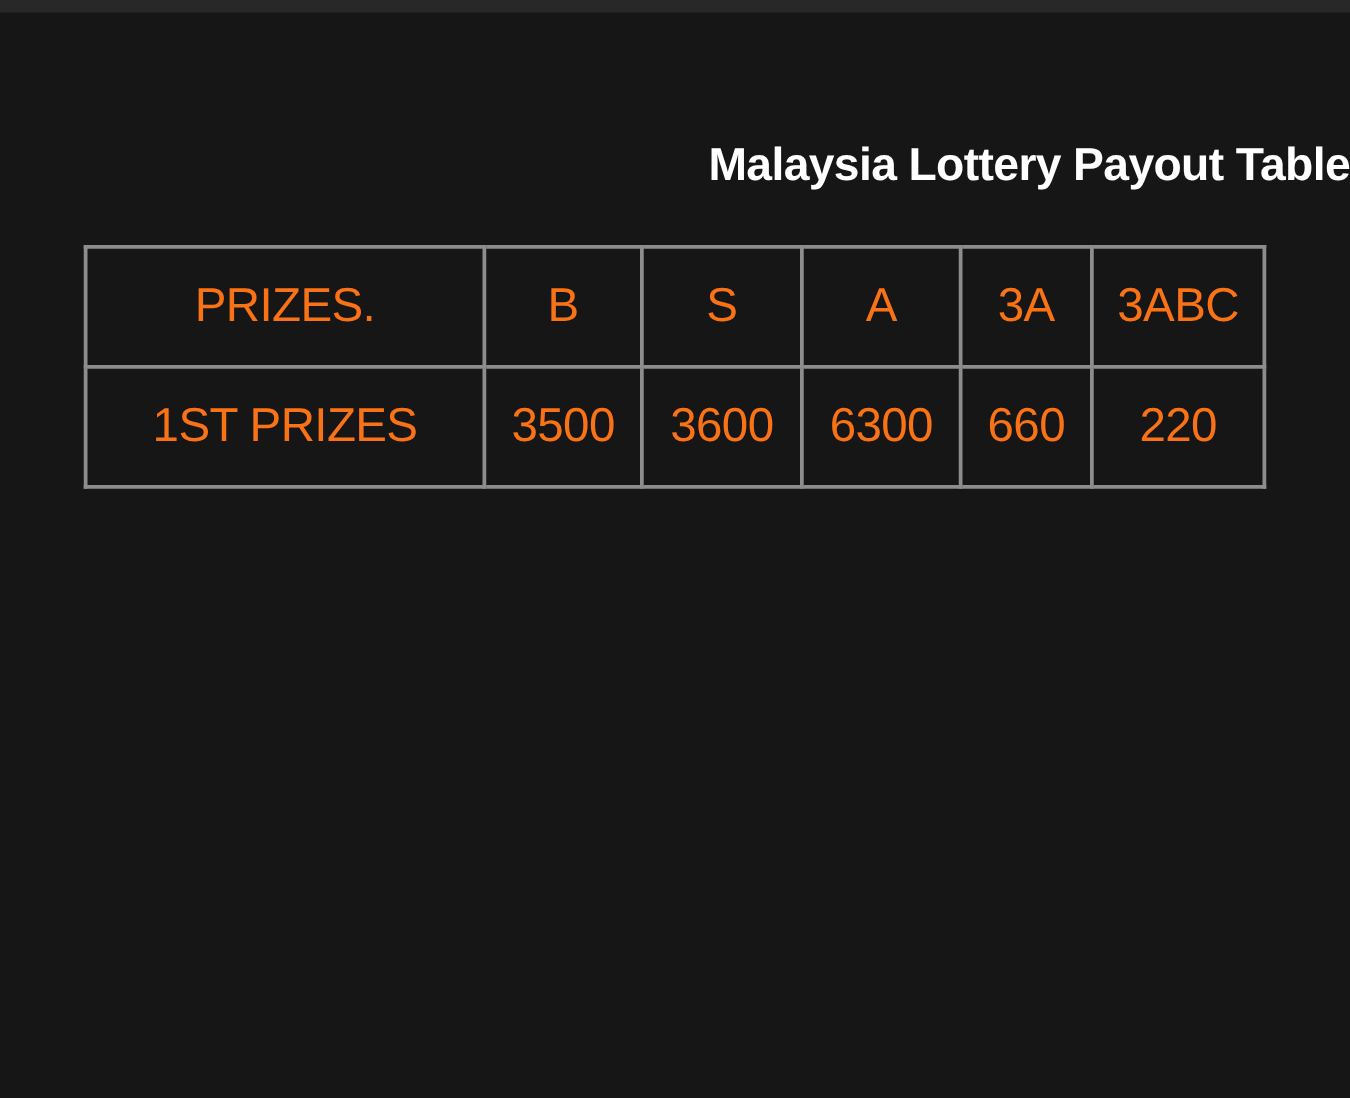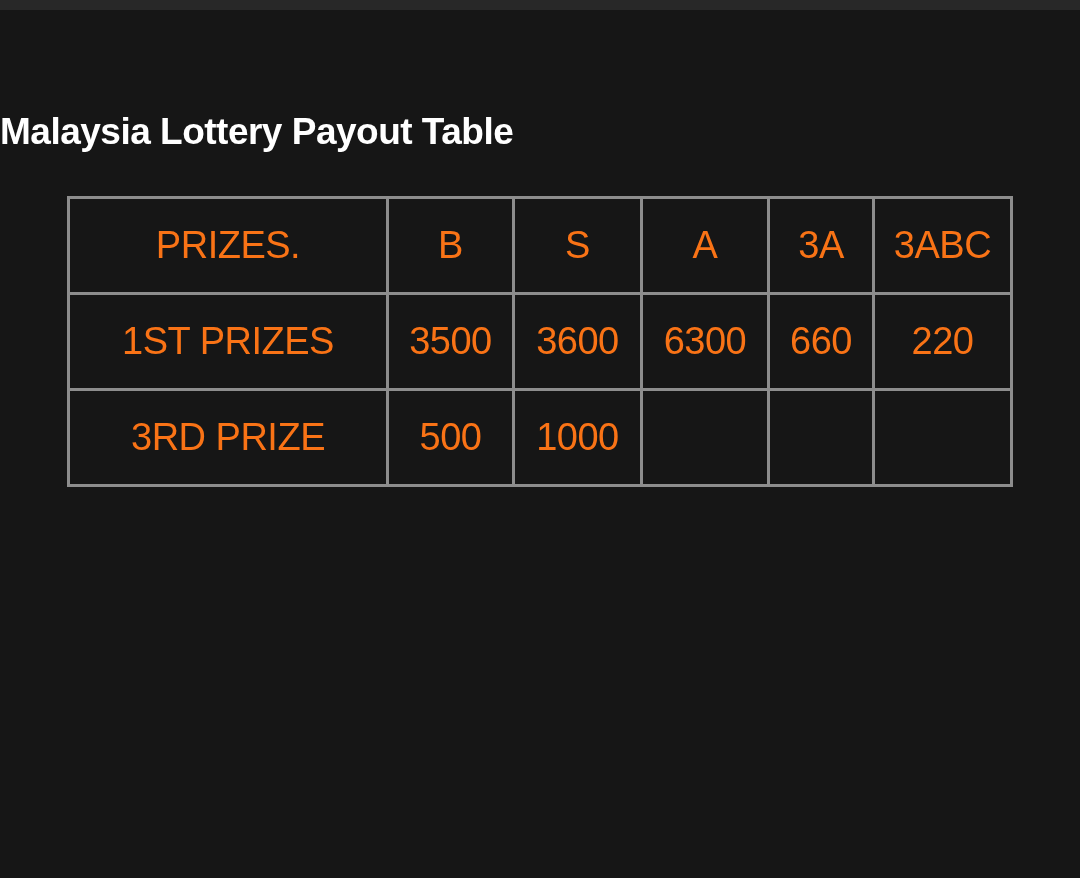--- a/index.html
+++ b/index.html
@@ -13,21 +13,21 @@
     font-family: "Liberation Sans", sans-serif;
     overflow: hidden;
   }
   .status-strip {
     width: 100%;
     height: 10px;
     background: #282828;
   }
   .page-title {
     margin: 100px 0 0 0;
-    text-align: left;
+    text-align: right;
     color: #ffffff;
     font-size: 37px;
     font-weight: bold;
     letter-spacing: -0.5px;
     line-height: 44px;
   }
   table.payout {
     margin: 42px auto 0 auto;
     width: 943px;
     border-collapse: collapse;
@@ -82,22 +82,14 @@
   </thead>
   <tbody>
     <tr>
       <td>1ST PRIZES</td>
       <td>3500</td>
       <td>3600</td>
       <td>6300</td>
       <td>660</td>
       <td>220</td>
     </tr>
-    <tr>
-      <td>3RD PRIZE</td>
-      <td>500</td>
-      <td>1000</td>
-      <td></td>
-      <td></td>
-      <td></td>
-    </tr>
   </tbody>
 </table>
 
 </body></html>

